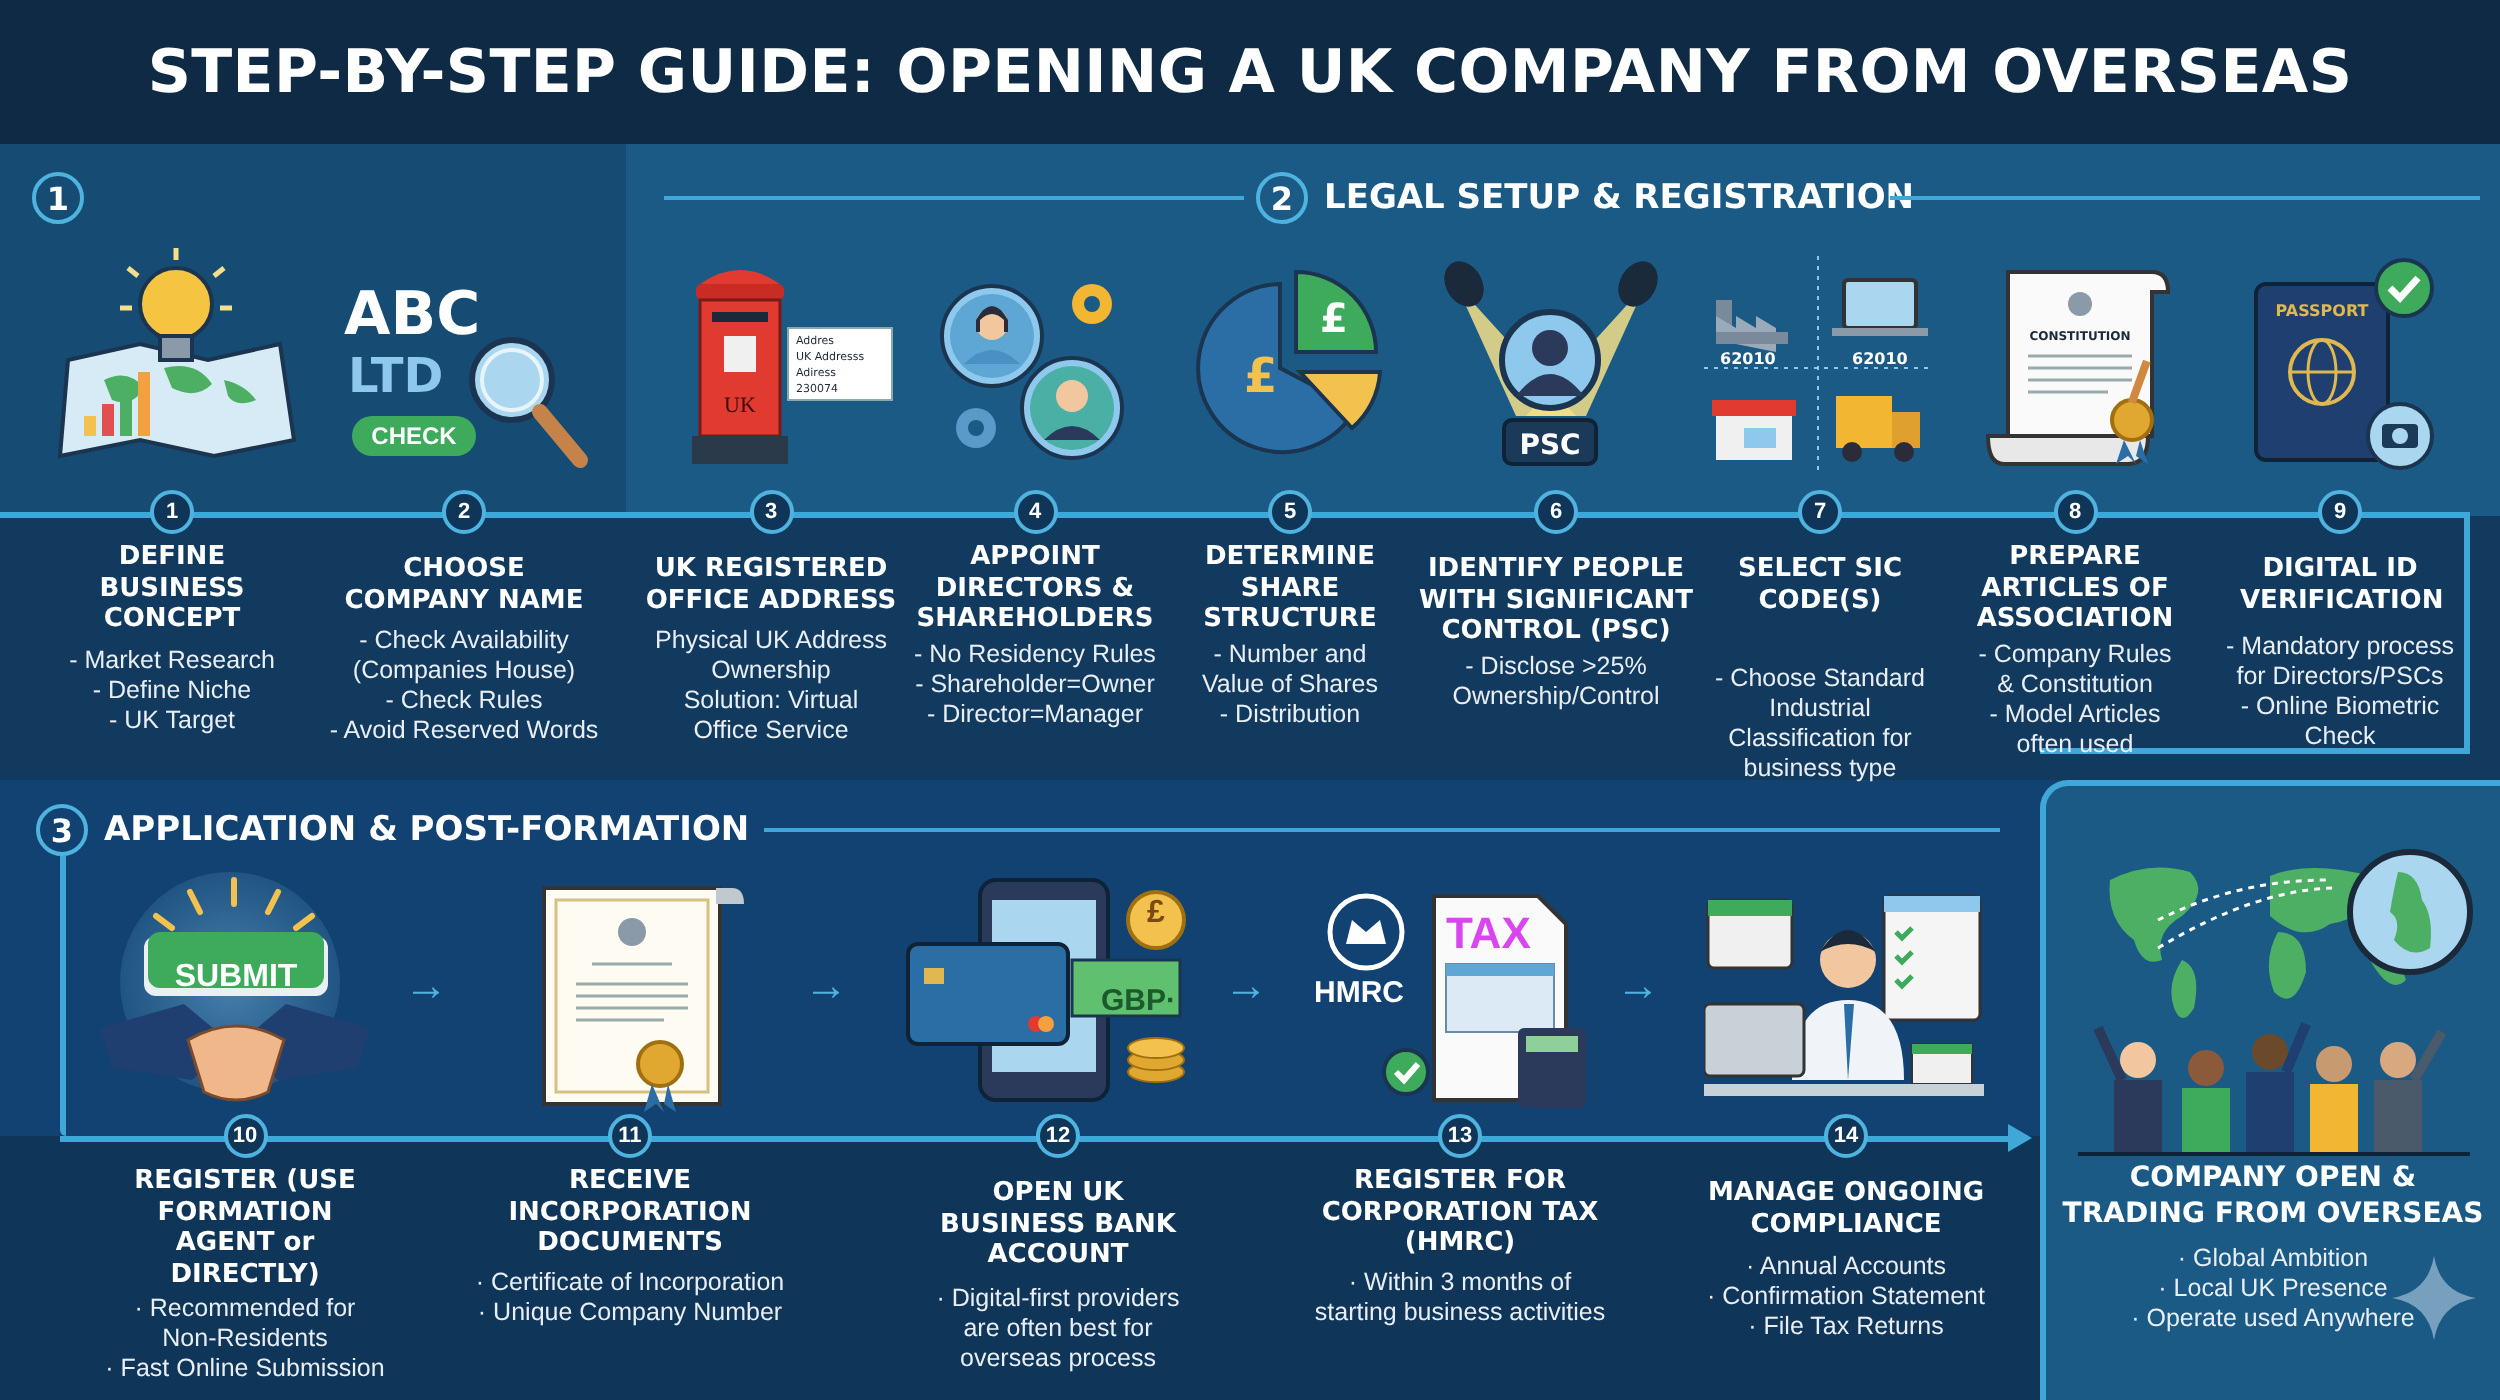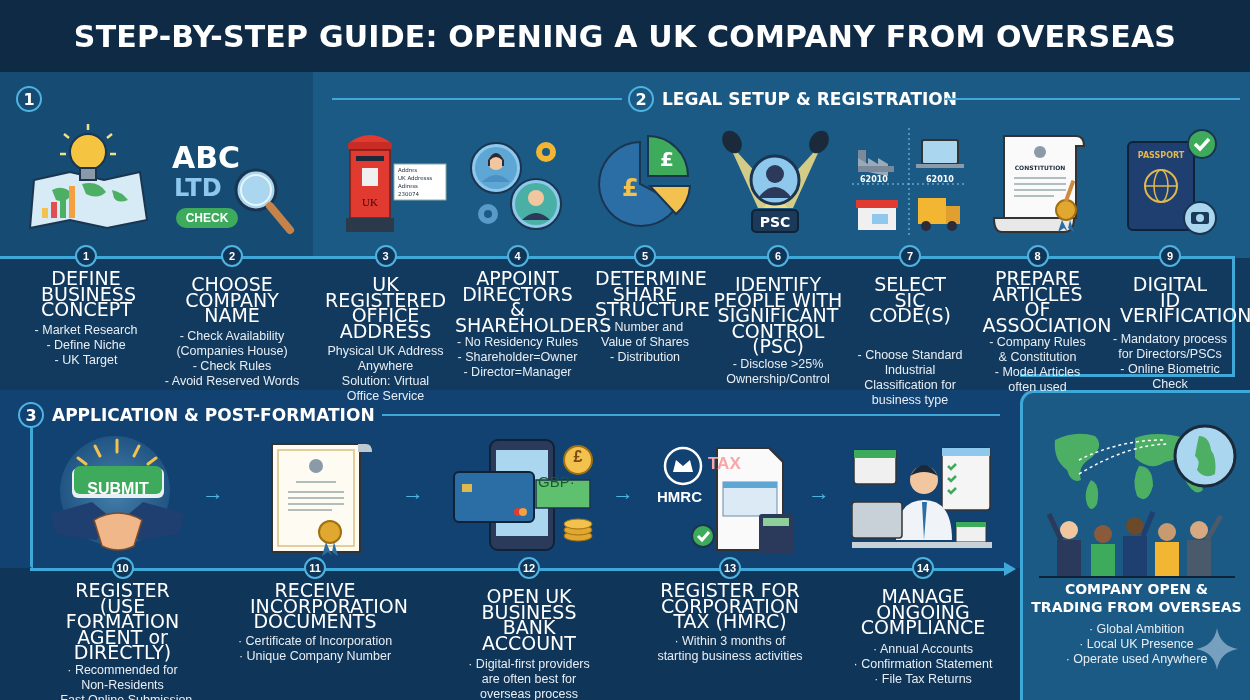--- a/index.html
+++ b/index.html
@@ -13,21 +13,21 @@
 #row1-text-bg{left:0;top:258px;width:1250px;height:132px;background:#123a5e}
 #sec3-bg{left:0;top:390px;width:1250px;height:310px;background:#124271}
 #row3-text-bg{left:0;top:568px;width:1020px;height:132px;background:#0f3558}
 #final-bg{left:1020px;top:390px;width:230px;height:310px;background:#1a5a85;border-top:3px solid #3fa8d8;border-left:3px solid #3fa8d8;border-top-left-radius:14px}
 .sec-head{display:flex;align-items:center;gap:8px;font-family:"DejaVu Sans",sans-serif;font-weight:bold;font-size:17px;color:#fff;white-space:nowrap}
 .sec-num{width:26px;height:26px;border-radius:50%;border:2px solid #4fb3e0;display:flex;align-items:center;justify-content:center;font-size:16px;color:#fff;flex:none}
 .hline{height:2px;background:#3fa8d8}
 .timeline{height:3px;background:#3fa8d8}
 .step-num{width:22px;height:22px;border-radius:50%;border:2px solid #4fb3e0;background:#0f3558;display:flex;align-items:center;justify-content:center;font-size:11px;font-weight:bold;color:#fff}
 .step{position:absolute;text-align:center;display:flex;flex-direction:column;align-items:center}
-.step .t{font-family:"DejaVu Sans",sans-serif;font-weight:normal;font-size:19px;line-height:15.5px;color:#fff;margin-top:4px}
+.step .t{font-family:"DejaVu Sans",sans-serif;font-weight:bold;font-size:13px;line-height:15.5px;color:#fff;margin-top:4px}
 .step .d{font-size:12.5px;line-height:15px;color:#e8eef4;margin-top:5px}
 .icon{position:absolute}
 .arrow{position:absolute;color:#4fb3e0;font-size:22px;font-weight:bold}
 </style>
 </head>
 <body>
 
 <div id="title-bar" class="abs">
   <h1>STEP-BY-STEP GUIDE: OPENING A UK COMPANY FROM OVERSEAS</h1>
 </div>
@@ -212,21 +212,21 @@
       <div>(Companies House)</div>
       <div>- Check Rules</div>
       <div>- Avoid Reserved Words</div>
     </div>
 </div>
 <div class="step" style="left:318px;top:245px;width:135px">
   <div class="step-num">3</div>
   <div class="t" style="width:130px;margin-top:10px">UK REGISTERED OFFICE ADDRESS</div>
   <div class="d">
       <div>Physical UK Address</div>
-      <div>Anywhere</div>
+      <div>Ownership</div>
       <div>Solution: Virtual</div>
       <div>Office Service</div>
     </div>
 </div>
 <div class="step" style="left:450px;top:245px;width:135px">
   <div class="step-num">4</div>
   <div class="t" style="width:125px">APPOINT DIRECTORS &amp; SHAREHOLDERS</div>
   <div class="d" style="margin-top:2px">
       <div>- No Residency Rules</div>
       <div>- Shareholder=Owner</div>
@@ -325,39 +325,39 @@
     <rect x="2" y="36" width="80" height="50" rx="5" fill="#2b6ea6" stroke="#0e2238" stroke-width="2"></rect>
       <rect x="10" y="48" width="10" height="8" fill="#e0b850"></rect>
       <circle cx="66" cy="76" r="4" fill="#e03a31"></circle>
       <circle cx="71" cy="76" r="4" fill="#f2a040"></circle>
     <rect x="84" y="44" width="54" height="28" fill="#5fc070" stroke="#1b3550" stroke-width="1.5"></rect>
     <circle cx="126" cy="24" r="14" fill="#f2c14e" stroke="#a07010" stroke-width="2"></circle>
     <ellipse cx="126" cy="100" rx="14" ry="5" fill="#e0a830" stroke="#a07010"></ellipse>
       <ellipse cx="126" cy="94" rx="14" ry="5" fill="#e0a830" stroke="#a07010"></ellipse>
       <ellipse cx="126" cy="88" rx="14" ry="5" fill="#f2c14e" stroke="#a07010"></ellipse>
   </svg>
-  <div class="abs" style="left:86px;top:37px;width:50px;text-align:left;font-weight:normal;font-size:15px;color:#1b5a2a">GBP·</div>
+  <div class="abs" style="left:86px;top:56px;width:50px;text-align:right;font-weight:bold;font-size:15px;color:#1b5a2a">GBP·</div>
   <div class="abs" style="left:114px;top:12px;width:24px;text-align:center;font-weight:bold;font-size:16px;color:#7a4a10">£</div>
 </div>
 <span class="arrow" style="left:612px;top:480px">→</span>
 
 <div class="icon" style="left:655px;top:444px;width:145px;height:112px">
   <svg class="abs" style="left:0;top:0" width="145" height="112" viewBox="0 0 145 112">
     <circle cx="28" cy="22" r="18" fill="none" stroke="#fff" stroke-width="2.5"></circle>
       <path d="M18,28 l3,-12 l7,6 l7,-6 l3,12z" fill="#fff"></path>
     <path d="M62,4 h52 l14,14 v88 h-66z" fill="#fafafa" stroke="#333" stroke-width="2"></path>
     <rect x="68" y="38" width="54" height="34" fill="#dbeaf5" stroke="#6a8aa8"></rect>
       <rect x="68" y="38" width="54" height="6" fill="#5ea6d4"></rect>
     <rect x="104" y="70" width="34" height="40" rx="3" fill="#2b3a5a"></rect>
       <rect x="108" y="74" width="26" height="8" fill="#8fd09a"></rect>
     <circle cx="48" cy="92" r="11" fill="#3daa5c" stroke="#1b3550" stroke-width="2"></circle>
       <path d="M43,92 l4,4 l7,-8" fill="none" stroke="#fff" stroke-width="3"></path>
   </svg>
   <div class="abs" style="left:2px;top:44px;font-weight:bold;font-size:15px;color:#fff">HMRC</div>
-  <div class="abs" style="left:53px;top:10px;font-weight:bold;font-size:17px;color:#fca5a5">TAX</div>
+  <div class="abs" style="left:68px;top:10px;font-weight:bold;font-size:22px;color:#d946ef">TAX</div>
 </div>
 <span class="arrow" style="left:808px;top:480px">→</span>
 
 <svg class="icon" style="left:852px;top:440px" width="145" height="116" viewBox="0 0 145 116">
   <rect x="2" y="10" width="42" height="34" rx="3" fill="#f0f0f0" stroke="#333" stroke-width="1.5"></rect>
     <rect x="2" y="10" width="42" height="8" fill="#3daa5c"></rect>
   <rect x="90" y="8" width="48" height="62" rx="3" fill="#f5f5f5" stroke="#333" stroke-width="1.5"></rect>
     <rect x="90" y="8" width="48" height="8" fill="#8ec8ec"></rect>
   <g stroke="#3daa5c" stroke-width="2.5" fill="none">
       <path d="M96,26 l3,3 l5,-5"></path>

